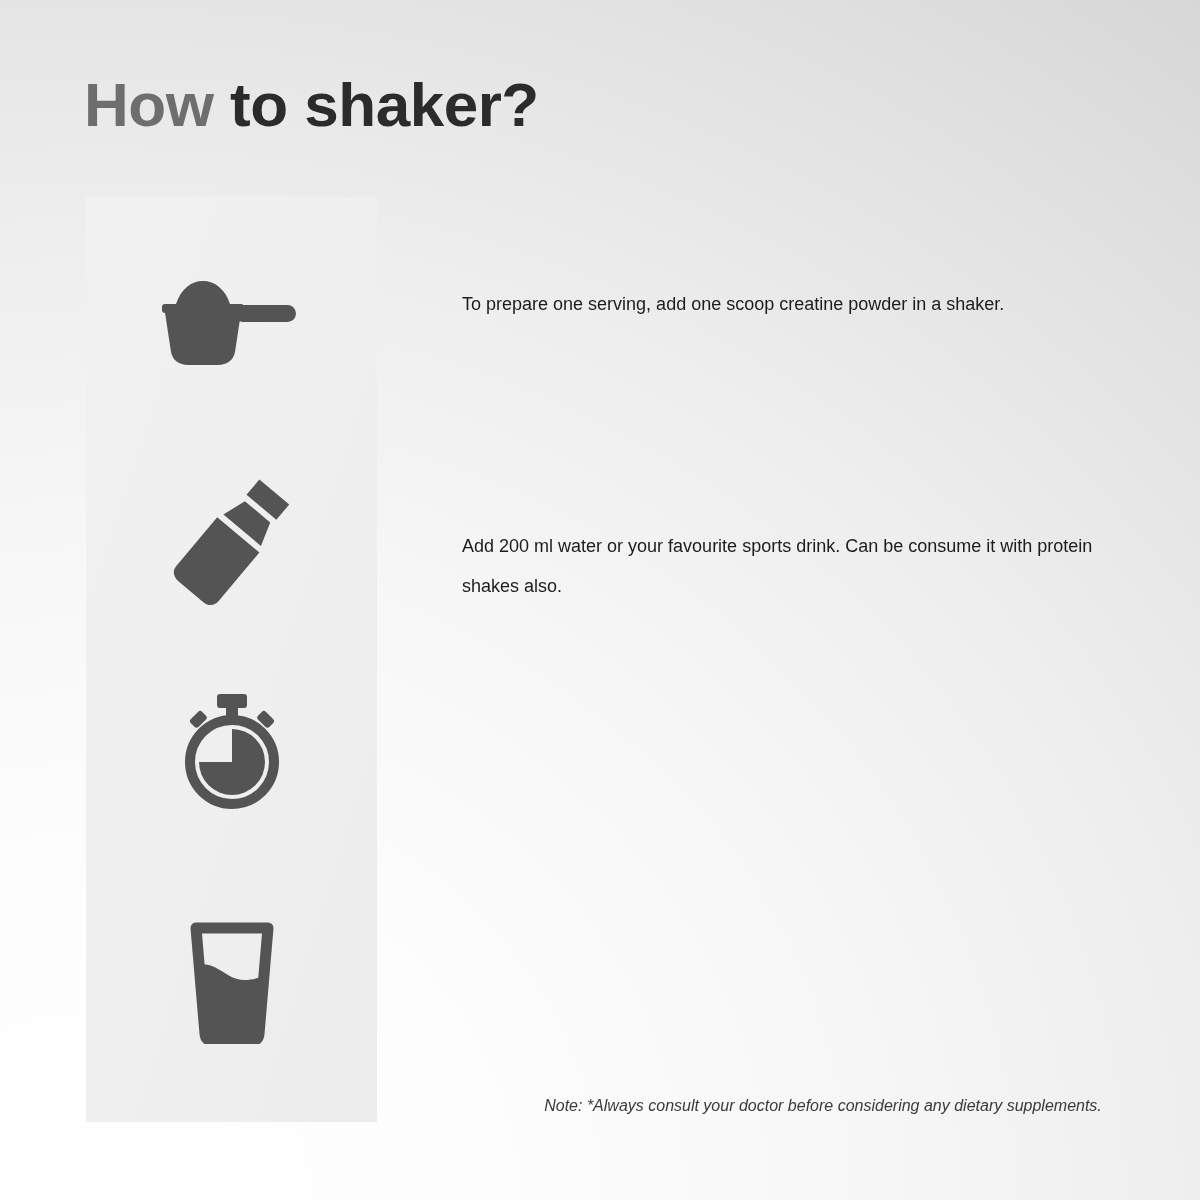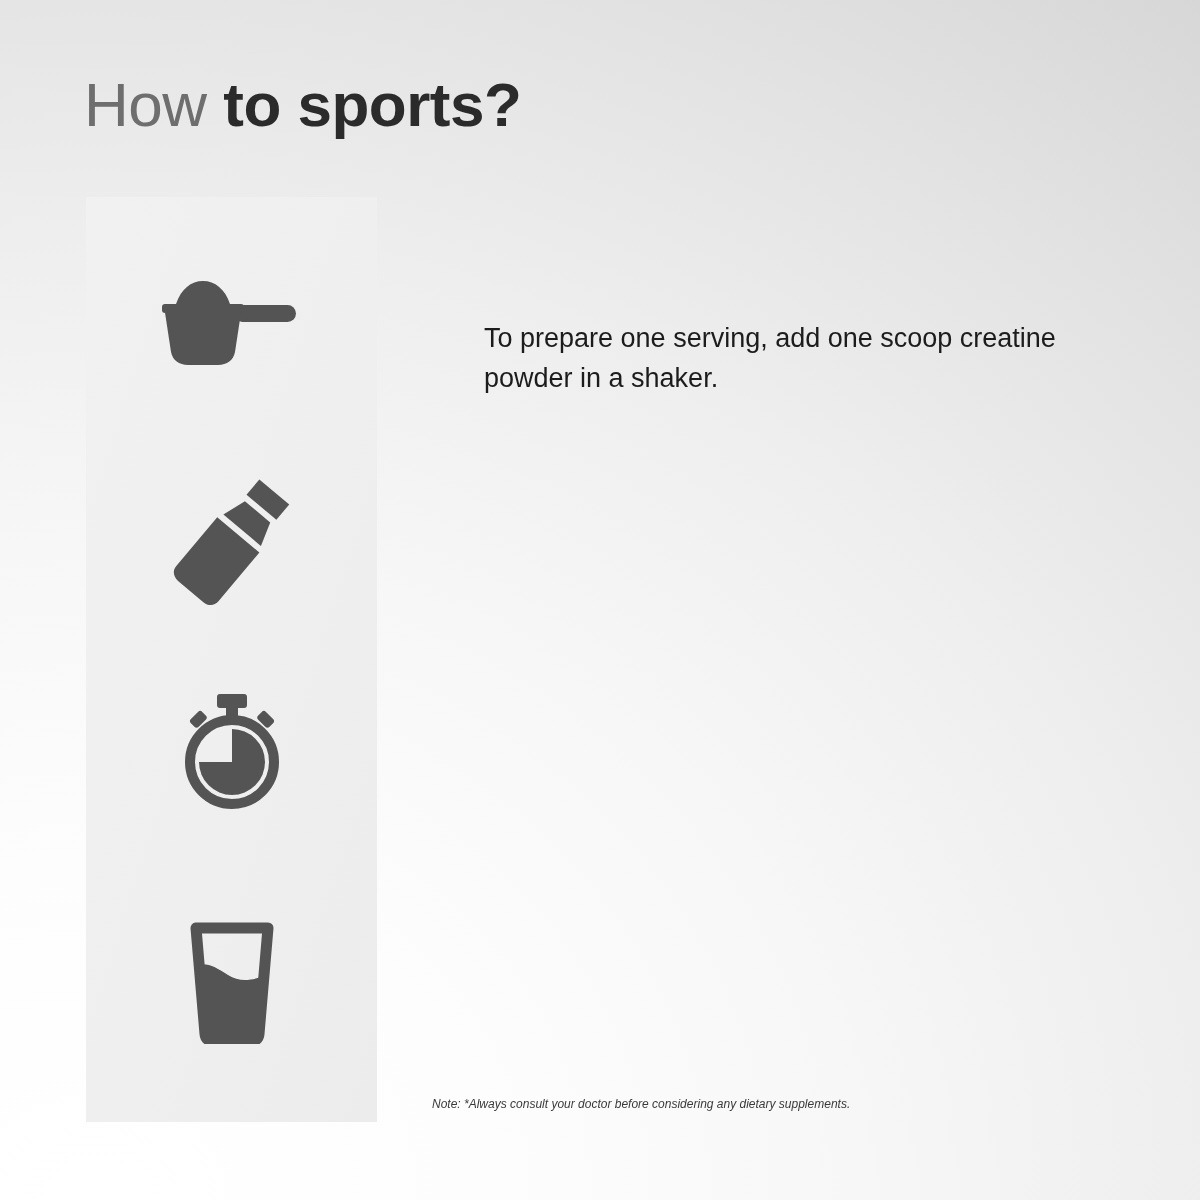--- a/index.html
+++ b/index.html
@@ -27,21 +27,21 @@
   #title {
     position: absolute;
     left: 84px;
     top: 74px;
     font-size: 62px;
     line-height: 1.0;
     white-space: nowrap;
     letter-spacing: -0.5px;
   }
   #title .light {
-    font-weight: 400;
+    font-weight: 700;
     color: #6e6e6e;
   }
   #title .bold {
     font-weight: bold;
     color: #2b2b2b;
   }
 
   
   #icon-panel {
     position: absolute;
@@ -64,54 +64,54 @@
   .icon-slot svg { display: block; }
 
   #icon-slot-scoop     { top: 272px;  height: 96px; }
   #icon-slot-shaker    { top: 470px;  height: 140px; }
   #icon-slot-stopwatch { top: 692px;  height: 118px; }
   #icon-slot-glass     { top: 922px;  height: 122px; }
 
   
   .step-text {
     position: absolute;
-    left: 484px;
+    left: 462px;
     width: 660px;
-    font-size: 27px;
+    font-size: 18px;
     line-height: 40px;
     color: #1c1c1c;
     font-weight: normal;
-    margin-top: 34px;
   }
   .step-text b { font-weight: bold; color: #141414; }
 
   #step-text-1 { top: 284px; }
   #step-text-2 { top: 526px; }
   #step-text-3 { top: 744px; }
   #step-text-4 { top: 960px; }
 
   
   #footnote {
     position: absolute;
-    left: 432px;
+    left: 473px;
     top: 1097px;
     width: 700px;
-    font-size: 12px;
+    font-size: 16px;
     font-style: italic;
     color: #3a3a3a;
     white-space: nowrap;
+    text-align: center;
   }
 </style>
 </head>
 <body>
 
 <div id="poster">
 
   <div id="title">
-    <span class="light">How </span><span class="bold">to sports?</span>
+    <span class="light">How </span><span class="bold">to shaker?</span>
   </div>
 
   <div id="icon-panel"></div>
 
   <div class="icon-slot" id="icon-slot-scoop">
     <svg width="150" height="96" viewBox="0 0 150 96" xmlns="http://www.w3.org/2000/svg">
 
       <path d="M19 32 C24 17, 34 9, 46 9 C58 9, 68 17, 73 32 Z" fill="#545454"></path>
 
       <rect x="77" y="33" width="62" height="17" rx="8.5" fill="#545454"></rect>
@@ -164,18 +164,21 @@
       <g clip-path="url(#glass-clip)">
         <path d="M6 46 C20 38, 30 44, 44 53 C58 62, 74 58, 92 48 L92 126 L6 126 Z" fill="#545454"></path>
       </g>
     </svg>
   </div>
 
   <div class="step-text" id="step-text-1">
     <span>To prepare one serving, add one scoop creatine powder in a shaker.</span>
   </div>
 
+  <div class="step-text" id="step-text-2">
+    <span>Add 200 ml water or your favourite sports drink. Can be consume it with protein shakes also.</span>
+  </div>
 
 
 
   <div id="footnote">Note: *Always consult your doctor before considering any dietary supplements.</div>
 
 </div>
 
 </body></html>

